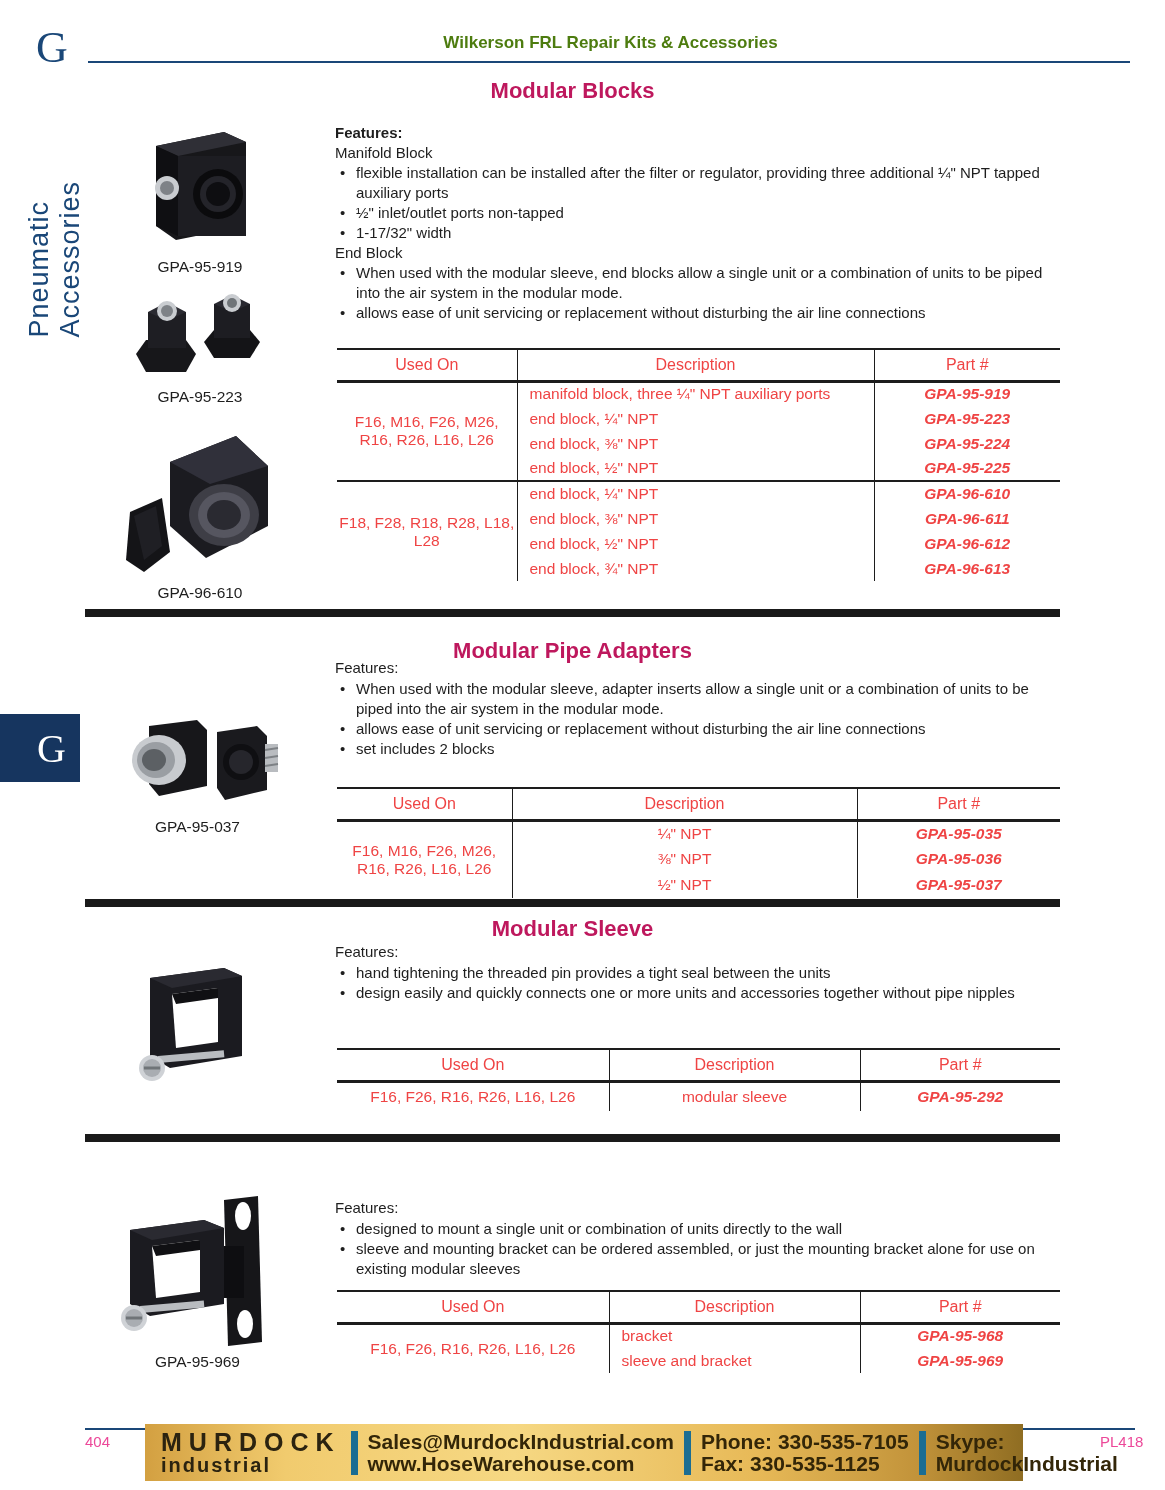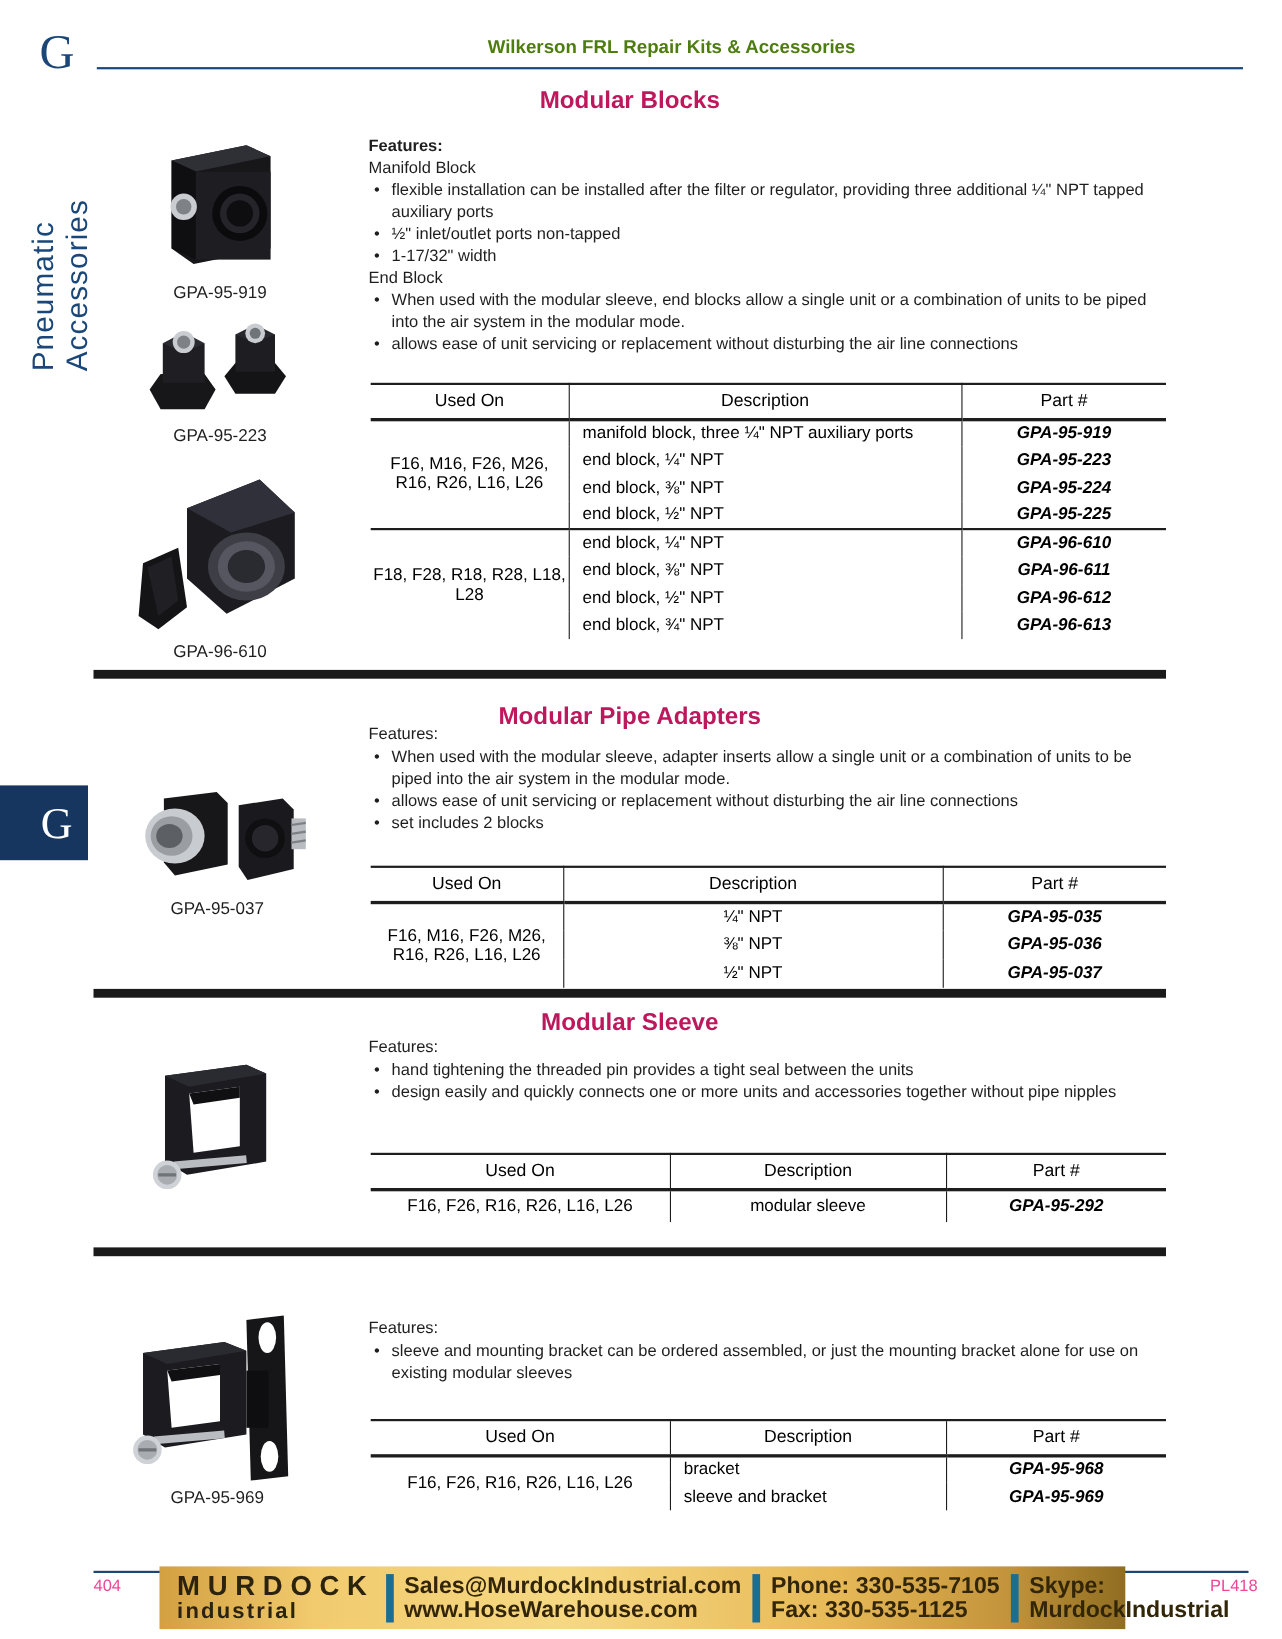--- a/index.html
+++ b/index.html
@@ -25,21 +25,21 @@
   .features { width:718px; left:335px; font-size:15px; line-height:20px; }
   .features .flabel { font-weight:bold; }
   .fline { position:relative; }
   .fbullet { padding-left:21px; }
   .fbullet::before { content:"•"; position:absolute; left:5px; }
 
   
   .caption { font-size:15.5px; text-align:center; color:#1e1e1e; }
 
   
-  table.ptable { position:absolute; border-collapse:collapse; table-layout:fixed; font-size:15.5px; color:#000000; border-top:2.5px solid #1d1d1d; }
+  table.ptable { position:absolute; border-collapse:collapse; table-layout:fixed; font-size:15.5px; color:#ef4444; border-top:2.5px solid #1d1d1d; }
   .ptable th { font-weight:normal; font-size:16px; border-bottom:3px solid #1d1d1d; height:32px; text-align:center; }
   .ptable td { height:25px; }
   .csep { border-left:1.5px solid #1d1d1d; }
   .usedon { text-align:center; vertical-align:middle;margin-top:17px; }
   .descL { text-align:left; padding-left:12px; }
   .descC { text-align:center; }
   .part { font-weight:bold; font-style:italic; text-align:center; }
   .gsep td { border-top:2px solid #1d1d1d; }
 
   
@@ -272,20 +272,21 @@
         <td class="csep descC">modular sleeve</td>
         <td class="csep part">GPA-95-292</td>
       </tr>
     </tbody>
   </table>
 
   <div class="abs bar" style="top:1134px;"></div>
 
   <div class="abs features flabel" style="top:1198px; width:100px;">Features:</div>
   <div class="abs features" style="top:1219px;">
+    <div class="fline fbullet">designed to mount a single unit or combination of units directly to the wall</div>
     <div class="fline fbullet">sleeve and mounting bracket can be ordered assembled, or just the mounting bracket alone for use on existing modular sleeves</div>
   </div>
 
   <svg class="abs" style="left:112px; top:1192px;" width="170" height="158" viewBox="0 0 170 158">
     <polygon points="112,8 146,4 150,150 116,154" fill="#161619"></polygon>
     <ellipse cx="131" cy="24" rx="8" ry="14" fill="#ffffff"></ellipse>
     <ellipse cx="133" cy="132" rx="8" ry="14" fill="#ffffff"></ellipse>
     <rect x="112" y="54" width="20" height="52" fill="#0e0e11"></rect>
     <polygon points="18,38 92,28 112,36 112,112 38,124 18,112" fill="#1b1b20"></polygon>
     <polygon points="18,38 92,28 112,36 40,48" fill="#2a2a31"></polygon>

